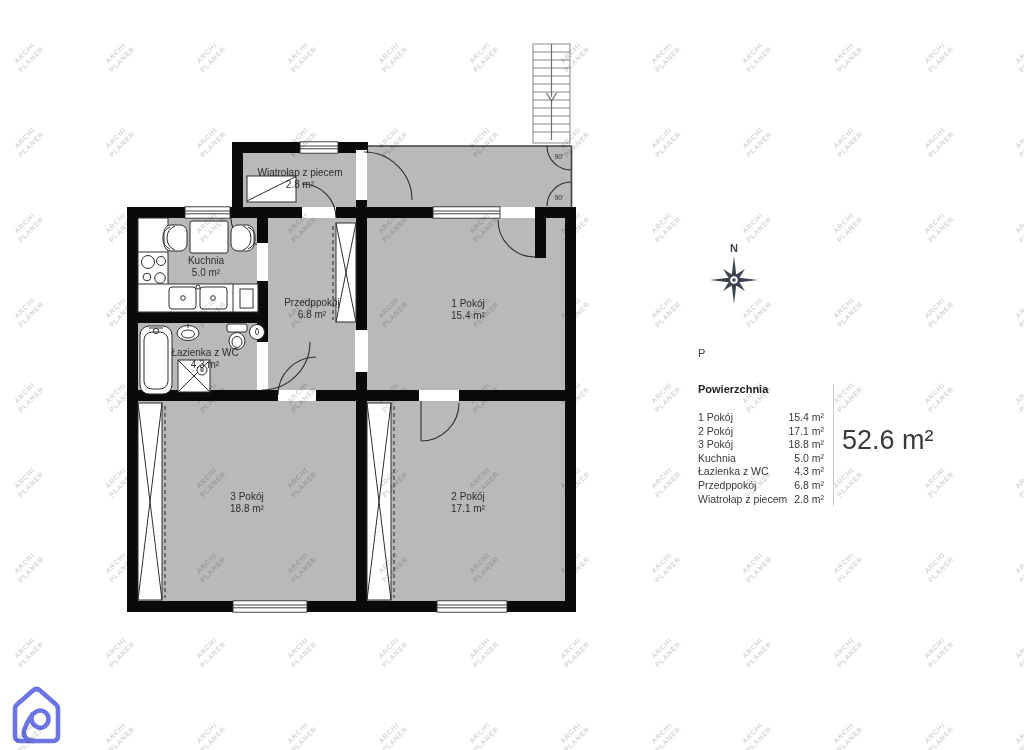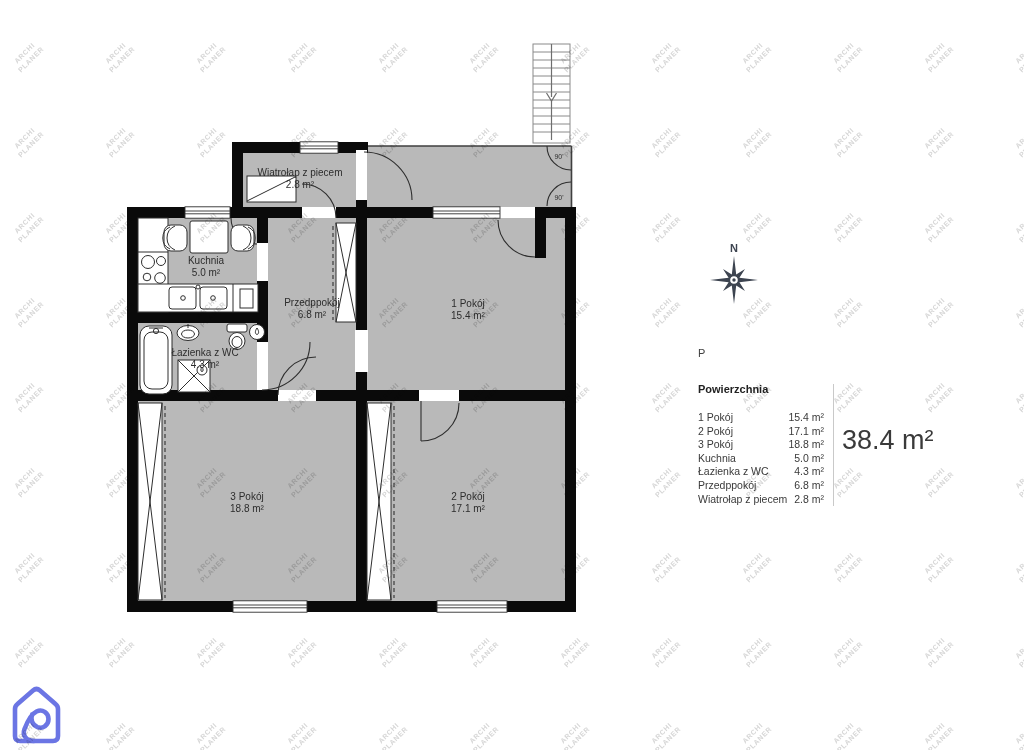--- a/index.html
+++ b/index.html
@@ -316,21 +316,21 @@
     <div class="legend-row">
       <span>Przedppokój</span>
       <span class="val">6.8 m²</span>
     </div>
     <div class="legend-row">
       <span>Wiatrołap z piecem</span>
       <span class="val">2.8 m²</span>
     </div>
   </div>
   <div class="legend-divider"></div>
-  <div class="legend-total">38.4 m²</div>
+  <div class="legend-total">52.6 m²</div>
 </div>
 
 <div id="watermark-layer">
     <div class="wm" style="left: 4px; top: 48px;">
       <div>ARCHI</div>
       <div>PLANER</div>
     </div>
     <div class="wm" style="left: 95px; top: 48px;">
       <div>ARCHI</div>
       <div>PLANER</div>

